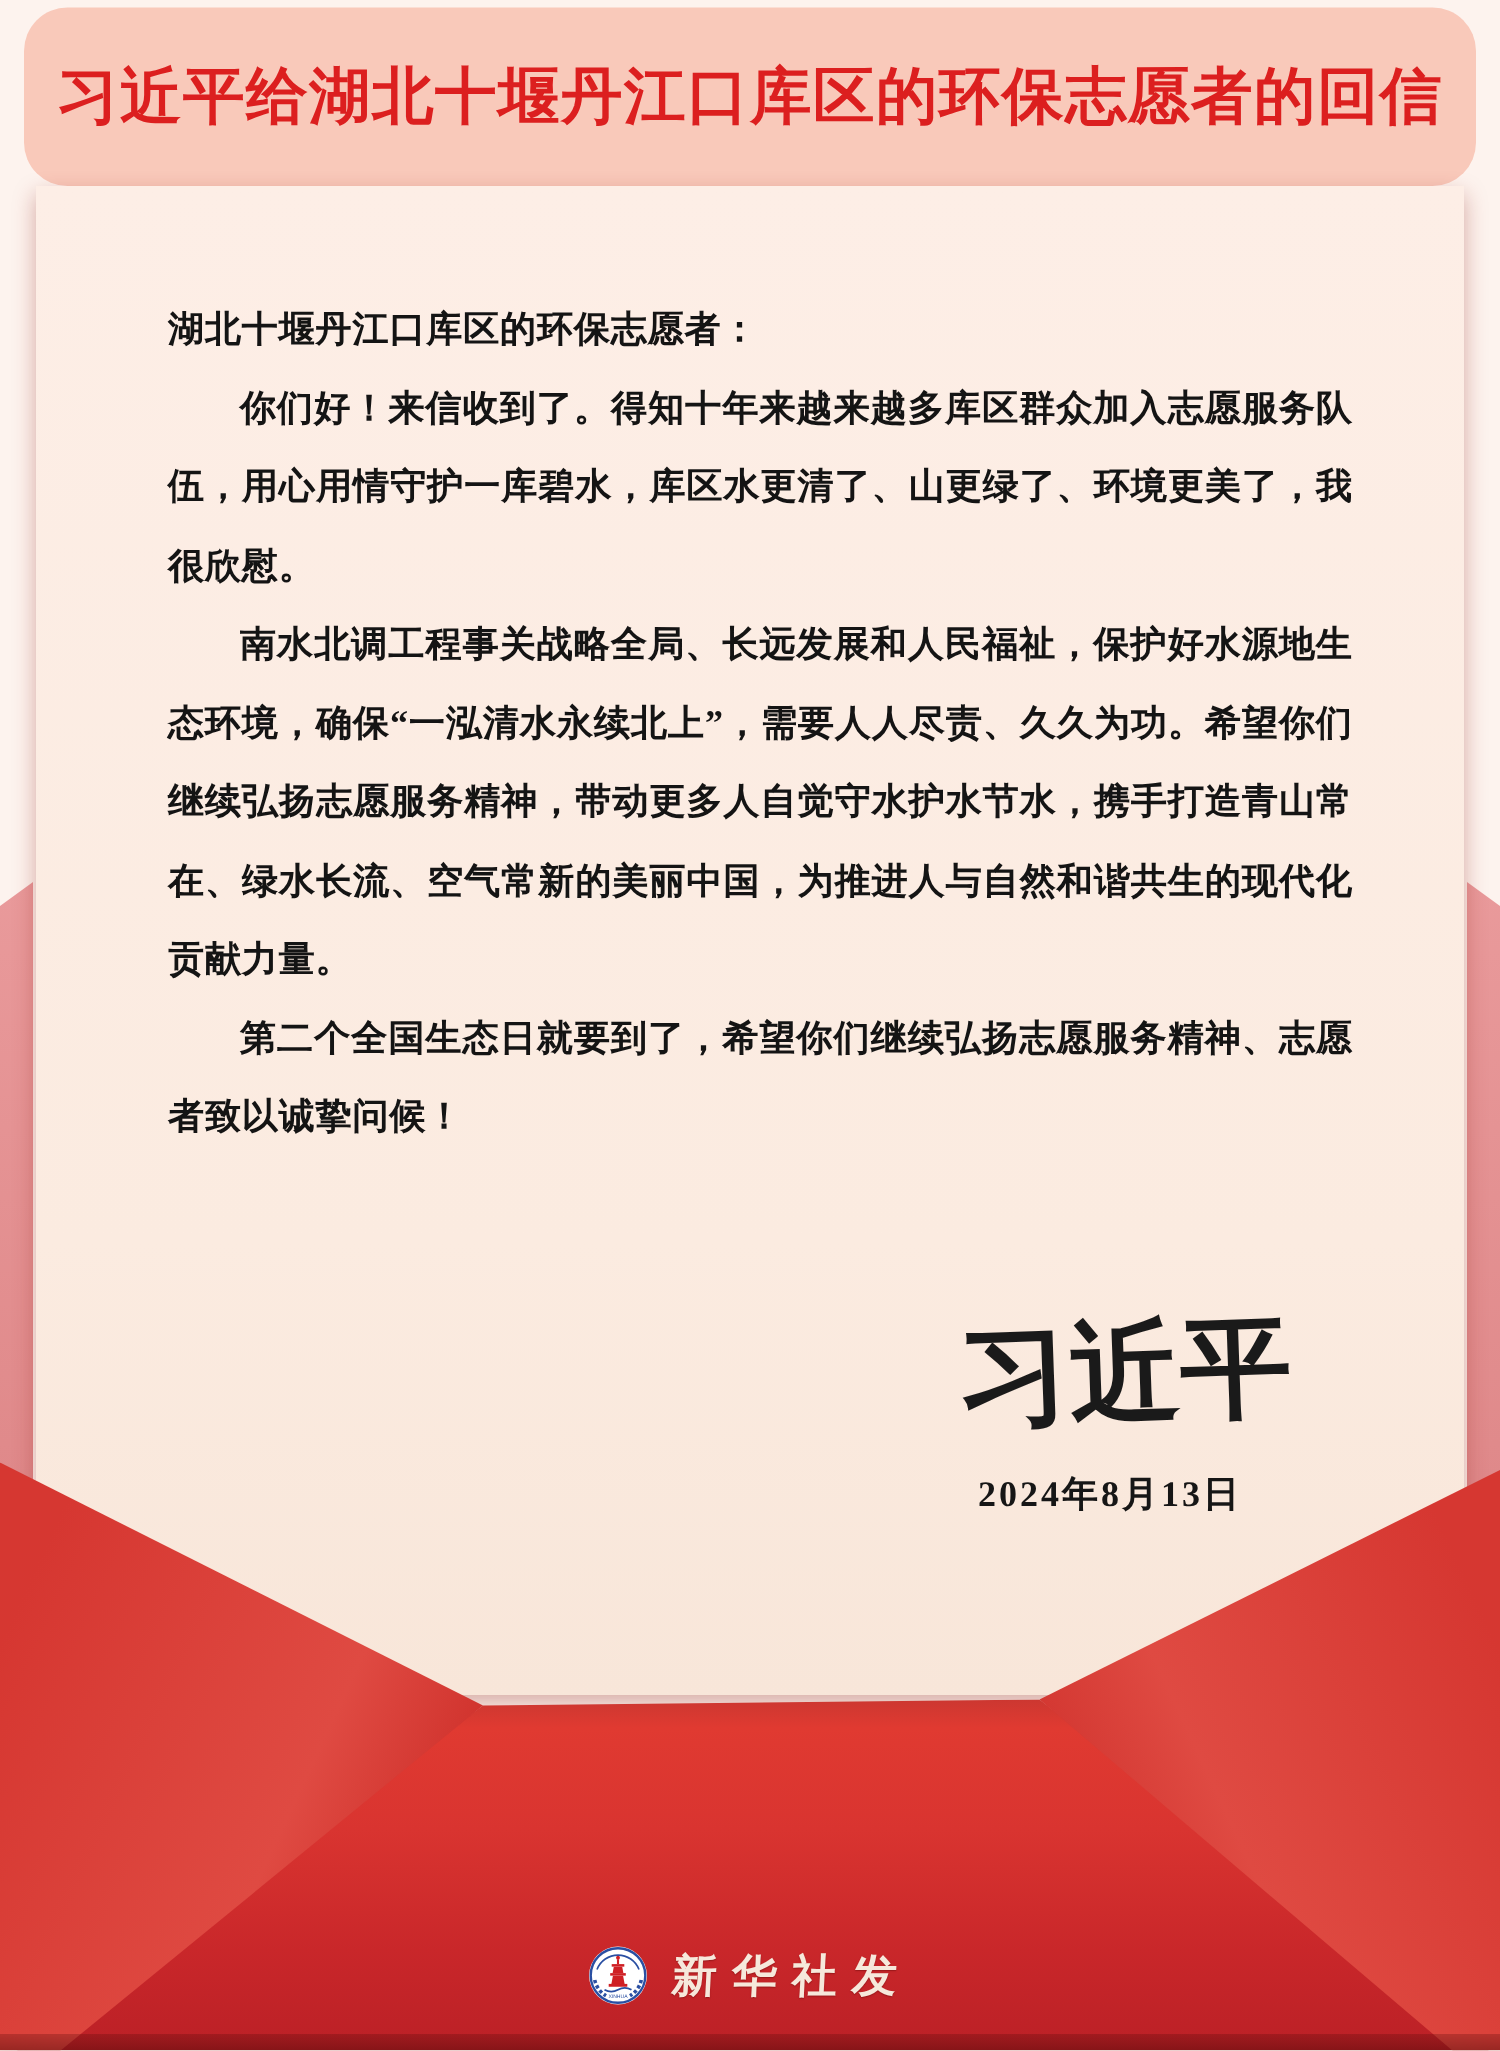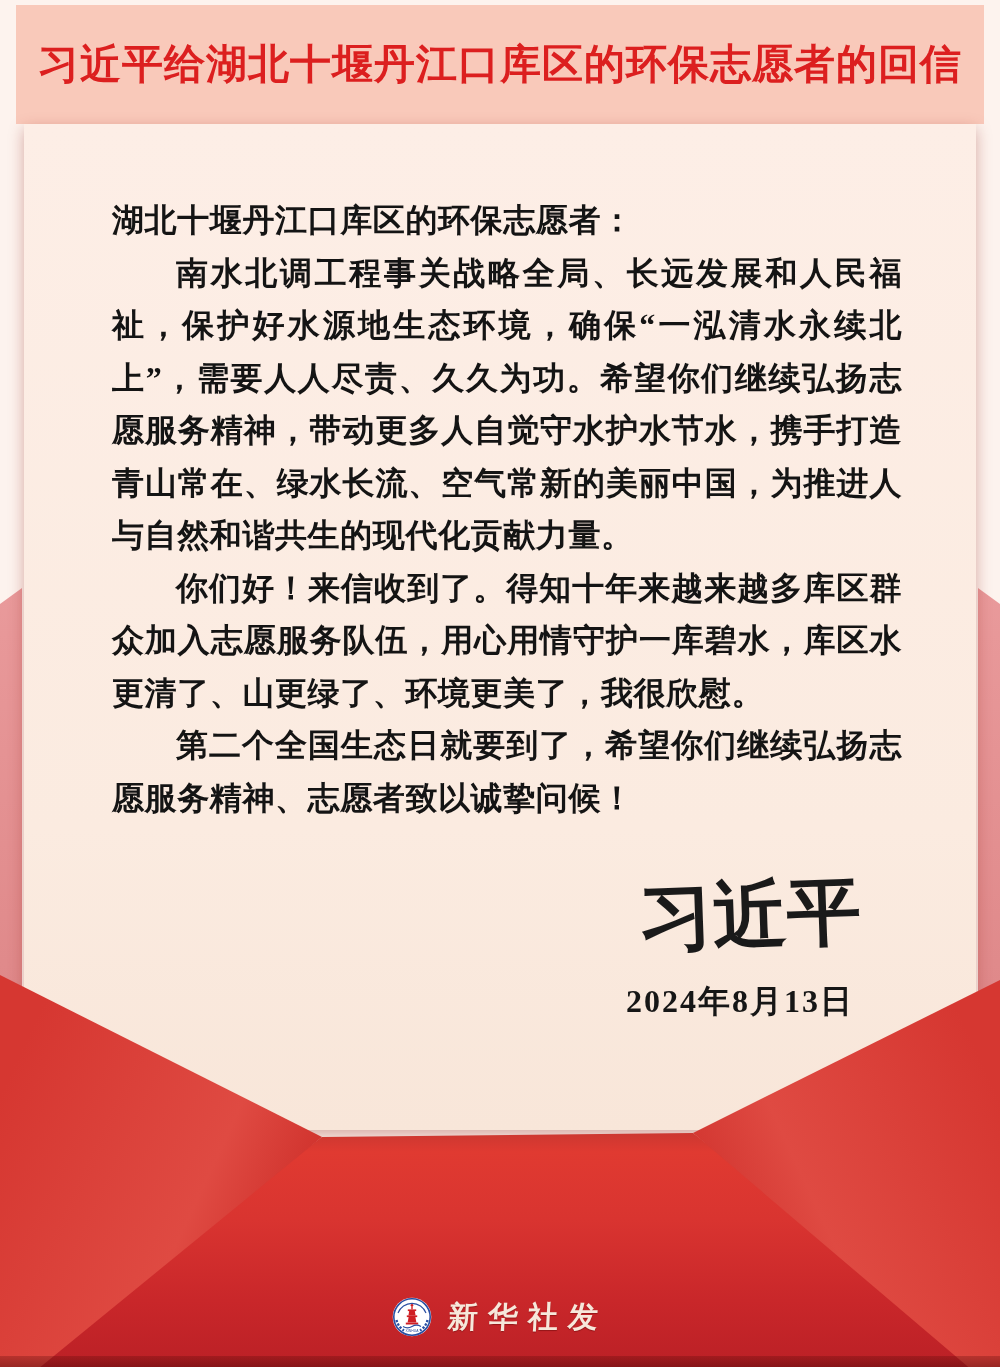--- a/index.html
+++ b/index.html
@@ -7,21 +7,21 @@
     position:relative;
     width:1000px;height:1367px;
     overflow:hidden;
     background:#fdf3ee;
     font-family:"Liberation Serif","DejaVu Serif",serif;
   }
   
   .banner{
     position:absolute;left:16px;top:5px;width:968px;height:119px;
     background:#f9c9ba;
-    display:flex;align-items:center;justify-content:center;
+    display:flex;align-items:center;justify-content:center;border-radius:29px;
   }
   .banner h1{
     margin:0;
     font-size:41px;font-weight:900;color:#dc1f1f;
     letter-spacing:1px;white-space:nowrap;
   }
   
   .side-strip{
     position:absolute;top:588px;width:22px;height:680px;
     background:linear-gradient(180deg,#e99a9b 0%,#e08a8b 55%,#d47c7e 100%);
@@ -29,37 +29,37 @@
   .side-strip.left{left:0;clip-path:polygon(0 16px,100% 0,100% 100%,0 100%);}
   .side-strip.right{left:978px;clip-path:polygon(0 0,100% 16px,100% 100%,0 100%);}
   
   .paper{
     position:absolute;left:24px;top:124px;width:952px;height:1006px;
     background:linear-gradient(180deg,#fdeee6 0%,#fbebe0 70%,#f8e6d9 100%);
     box-shadow:0 5px 14px rgba(140,30,20,.35);
   }
   .letter-body{
     position:absolute;left:88px;right:74px;top:70px;
-    font-size:32px;line-height:52.5px;letter-spacing:.6px;
+    font-size:24px;line-height:52.5px;letter-spacing:.6px;
     font-weight:bold;color:#141414;
     text-align:justify;
   }
   .letter-body p{margin:0;text-indent:2em;}
   .letter-body .salutation{text-indent:0;}
   .signature{
     position:absolute;left:586px;top:742px;width:280px;
     text-align:center;
     font-size:74px;font-weight:bold;color:#1a1a1a;
     font-family:"Liberation Serif","DejaVu Serif",serif;
     transform:rotate(-2deg);
   }
   .letter-date{
     position:absolute;left:576px;top:856px;width:280px;
     text-align:center;
-    font-size:32px;font-weight:bold;color:#161616;letter-spacing:2px;
+    font-size:24px;font-weight:bold;color:#161616;letter-spacing:2px;
   }
   
   .flap-bottom{
     position:absolute;left:0;top:1100px;width:1000px;height:267px;
     clip-path:polygon(-60px 320px,322px 37px,693px 33px,1060px 320px);
     background:linear-gradient(180deg,#a93230 0px,#e03a31 52px,#d93430 120px,#c9272a 200px,#bb2026 267px);
   }
   .flap-left{
     position:absolute;left:0;top:970px;width:400px;height:397px;
     clip-path:polygon(0 5px,322px 167px,0 430px);
@@ -97,22 +97,22 @@
   <div class="banner">
     <h1>习近平给湖北十堰丹江口库区的环保志愿者的回信</h1>
   </div>
 
   <div class="side-strip left"></div>
   <div class="side-strip right"></div>
 
   <div class="paper">
     <div class="letter-body">
       <p class="salutation">湖北十堰丹江口库区的环保志愿者：</p>
+      <p>你们好！来信收到了。得知十年来越来越多库区群众加入志愿服务队伍，用心用情守护一库碧水，库区水更清了、山更绿了、环境更美了，我很欣慰。</p>
       <p>南水北调工程事关战略全局、长远发展和人民福祉，保护好水源地生态环境，确保“一泓清水永续北上”，需要人人尽责、久久为功。希望你们继续弘扬志愿服务精神，带动更多人自觉守水护水节水，携手打造青山常在、绿水长流、空气常新的美丽中国，为推进人与自然和谐共生的现代化贡献力量。</p>
-      <p>你们好！来信收到了。得知十年来越来越多库区群众加入志愿服务队伍，用心用情守护一库碧水，库区水更清了、山更绿了、环境更美了，我很欣慰。</p>
       <p>第二个全国生态日就要到了，希望你们继续弘扬志愿服务精神、志愿者致以诚挚问候！</p>
     </div>
     <div class="signature">习近平</div>
     <div class="letter-date">2024年8月13日</div>
   </div>
 
   <div class="flap-bottom"></div>
   <div class="flap-left"></div>
   <div class="flap-right"></div>
   <div class="bottom-edge"></div>

